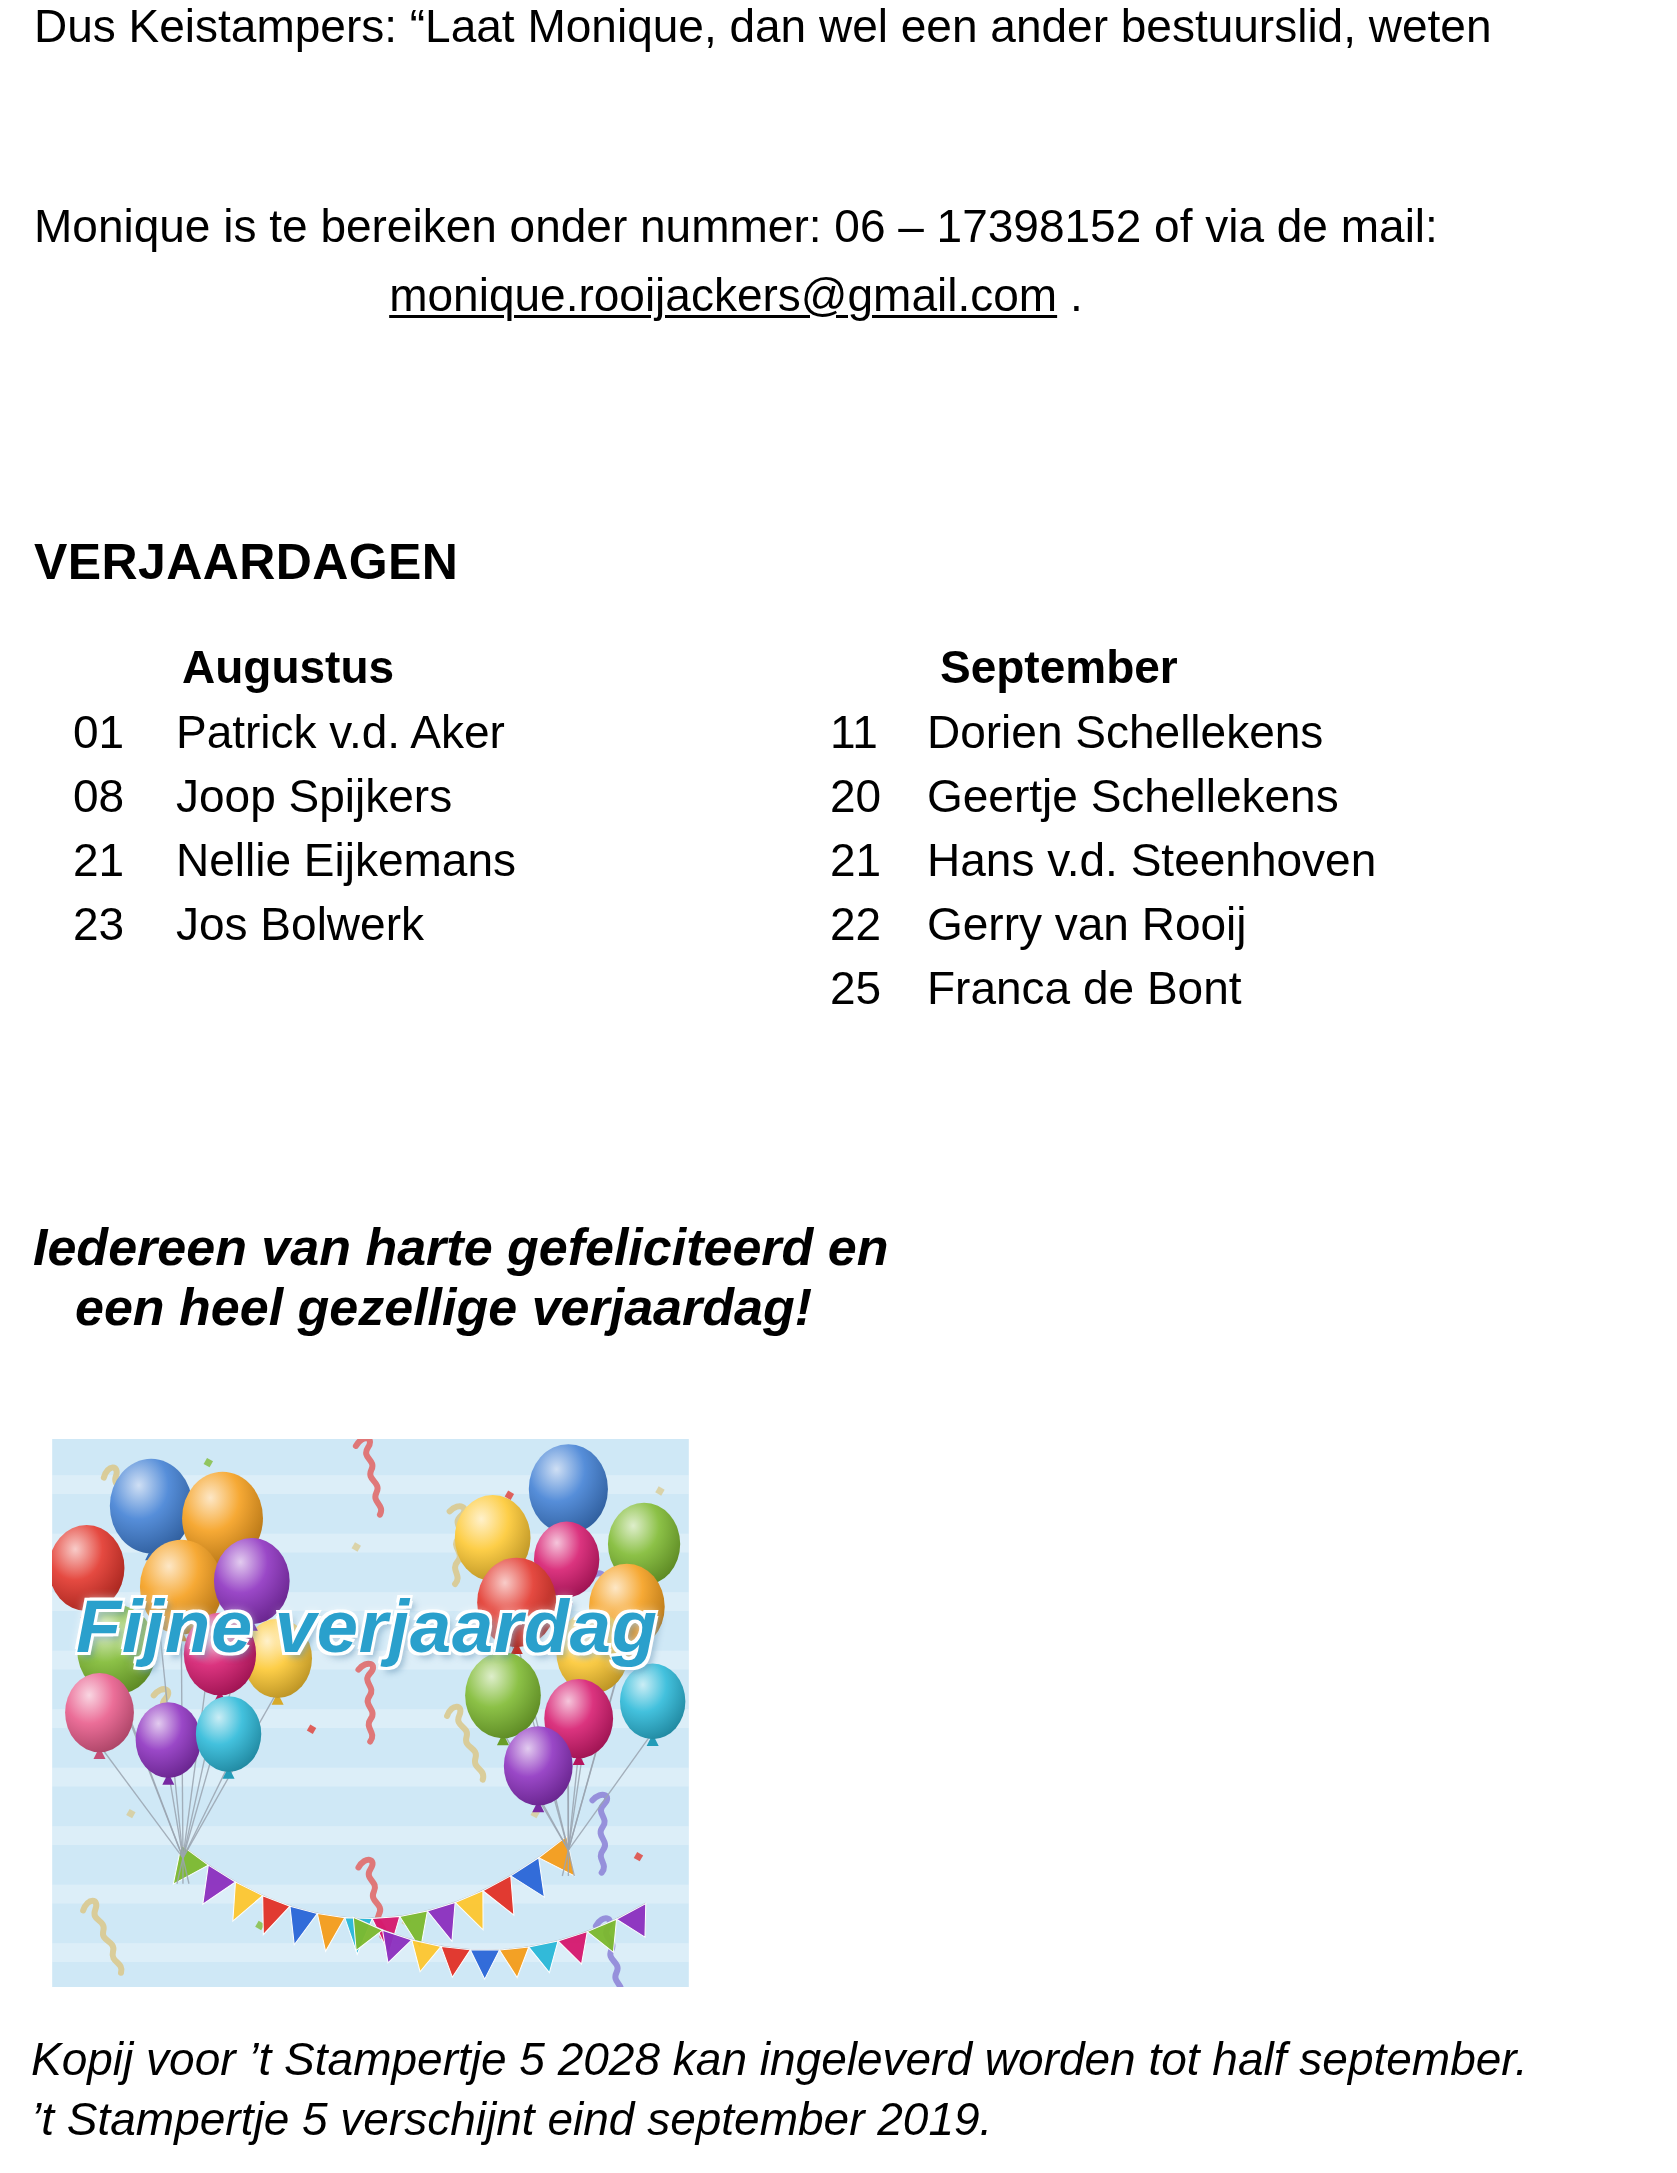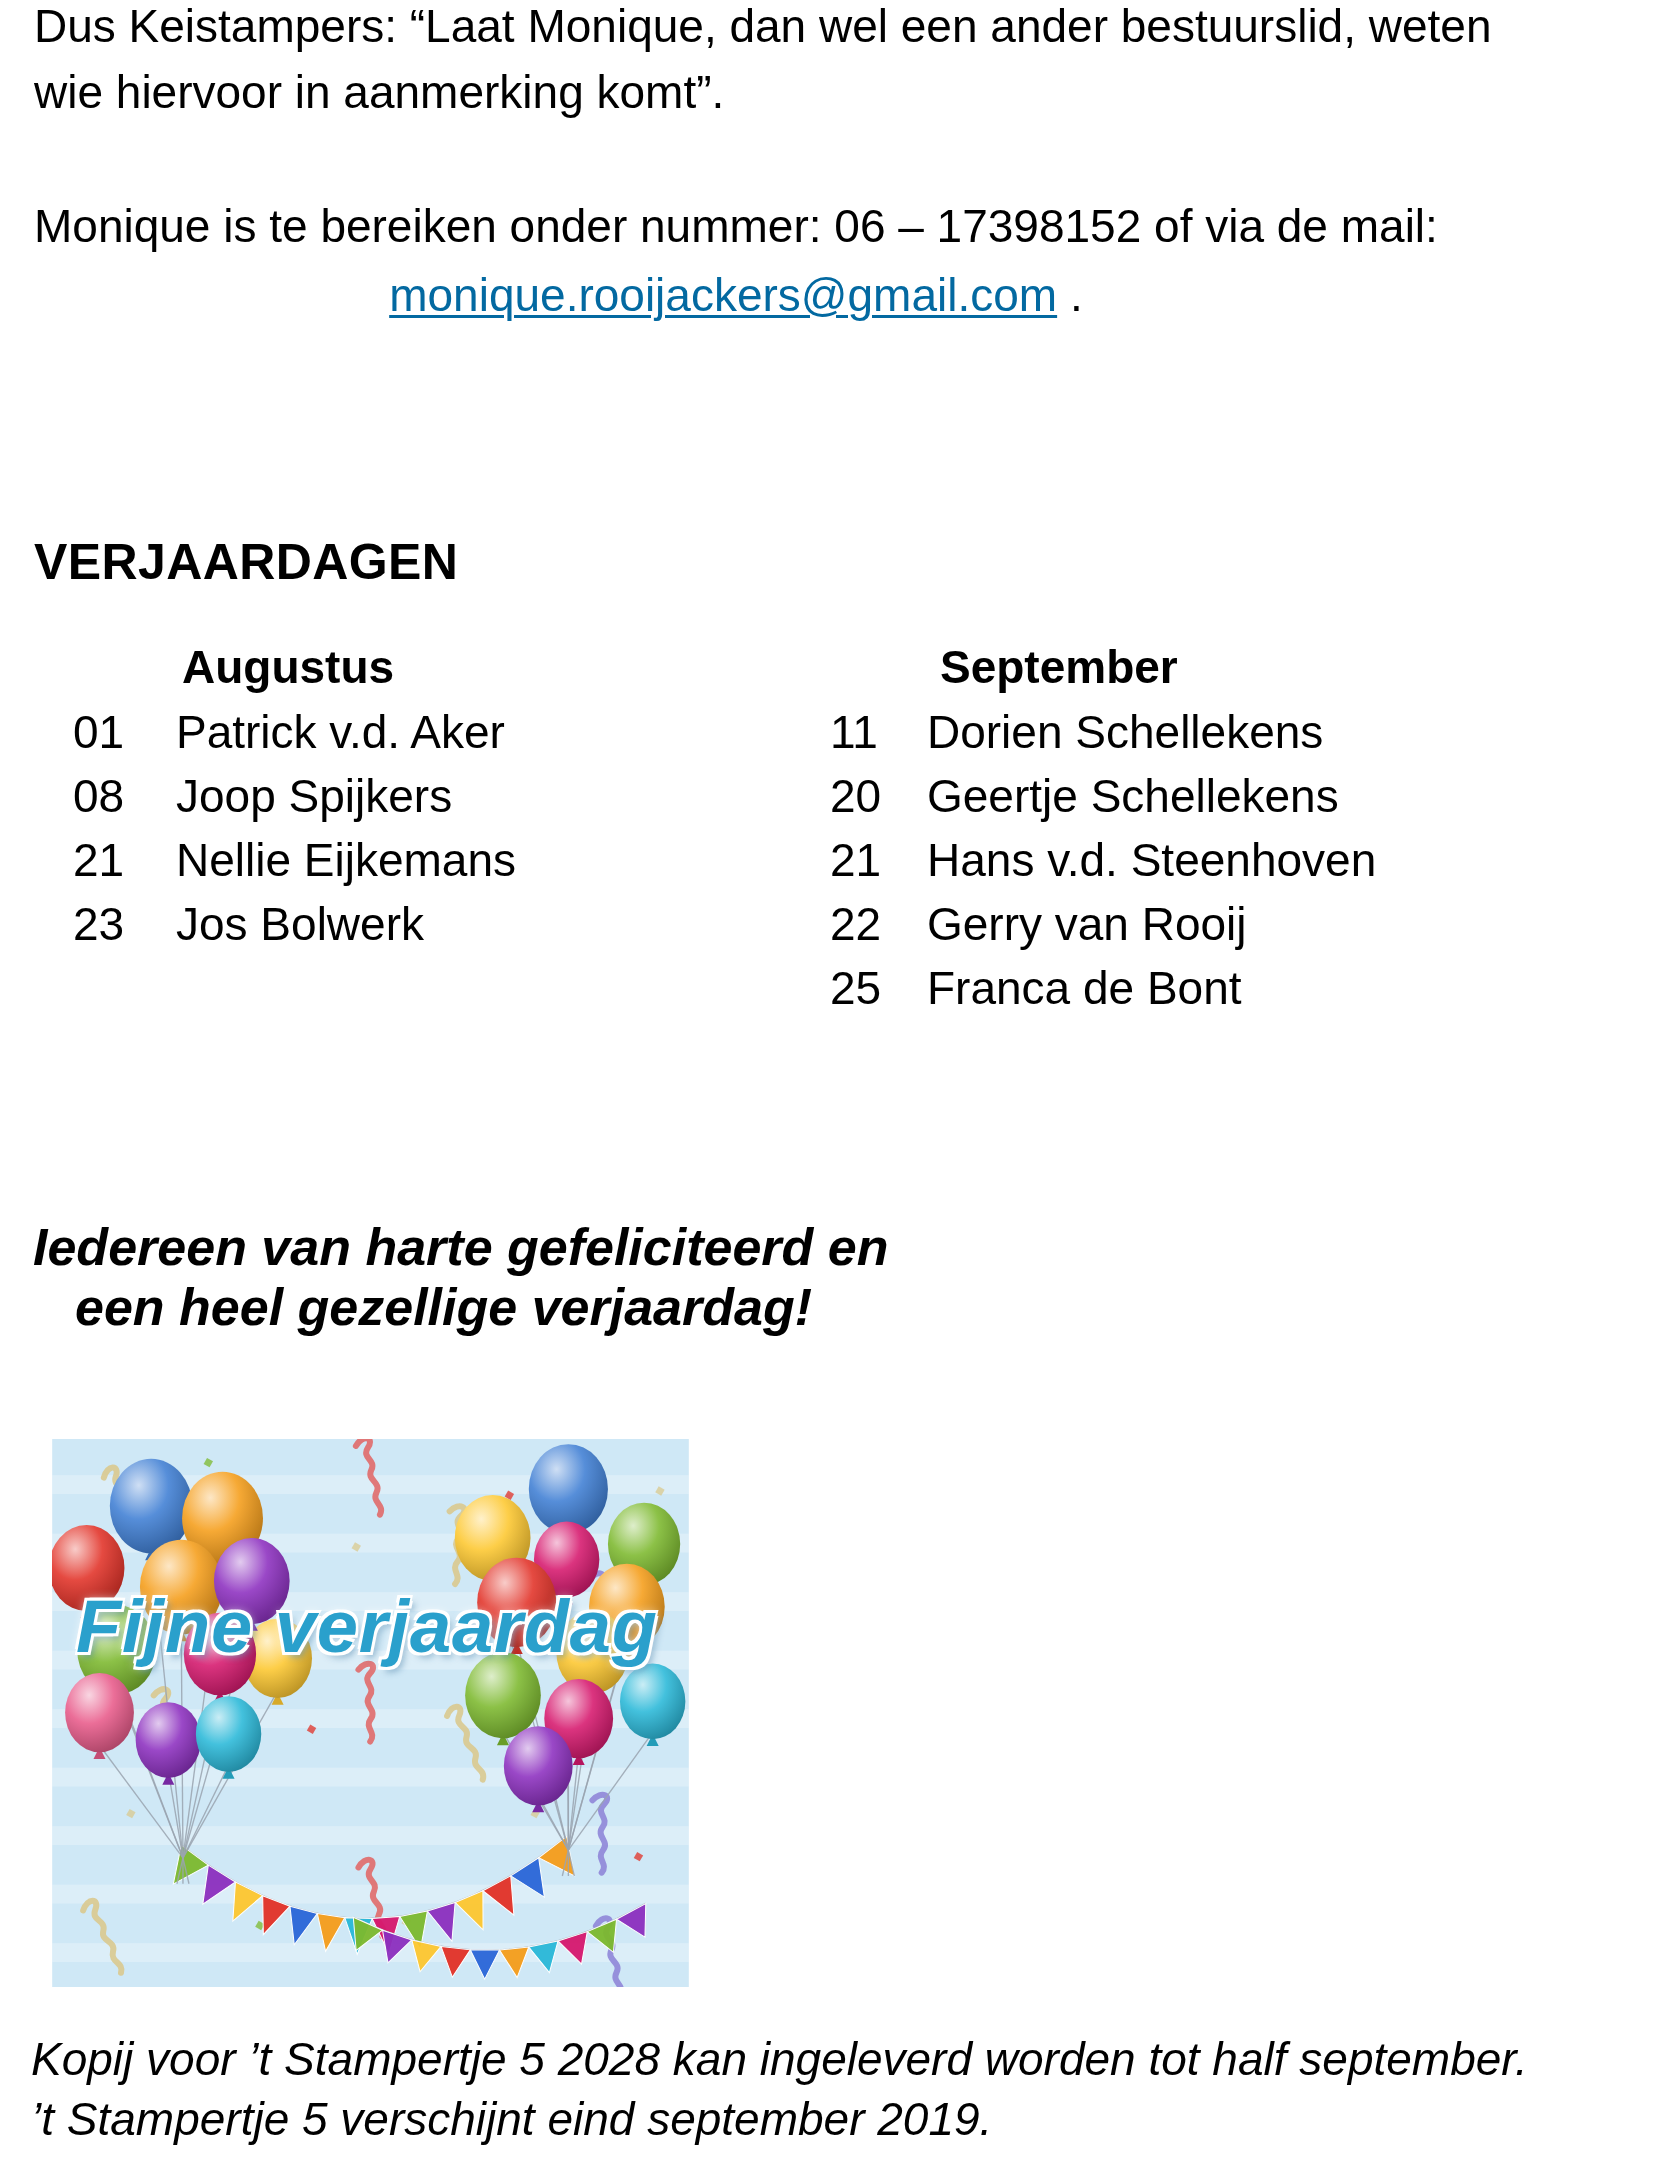--- a/index.html
+++ b/index.html
@@ -42,26 +42,25 @@
   }
   #footer { left:31px; top:2029px; font-size:46px; line-height:60px; font-style:italic; }
 </style>
 </head>
 <body>
 
 <div id="page">
 
   <div id="para-keistampers" class="abs">
     <div>Dus Keistampers: “Laat Monique, dan wel een ander bestuurslid, weten</div>
-    <div>wie hiervoor in aanmerking komt”.</div>
   </div>
 
   <div id="para-contact" class="abs">
     <div>Monique is te bereiken onder nummer: 06 – 17398152 of via de mail:</div>
-    <div><a id="email-link" href="#" style="color: #0369a1;">monique.rooijackers@gmail.com</a><span id="after-link"> .</span></div>
+    <div><a id="email-link" href="#" style="color: #000000;">monique.rooijackers@gmail.com</a><span id="after-link"> .</span></div>
   </div>
 
   <div id="birthdays-heading" class="abs">VERJAARDAGEN</div>
 
   <div id="month-augustus" class="abs month-header">Augustus</div>
   <div id="month-september" class="abs month-header">September</div>
 
   <div id="col-augustus" class="abs birthday-col">
     <div class="row"><span class="day">01</span><span class="nm">Patrick v.d. Aker</span></div>
     <div class="row"><span class="day">08</span><span class="nm">Joop Spijkers</span></div>

